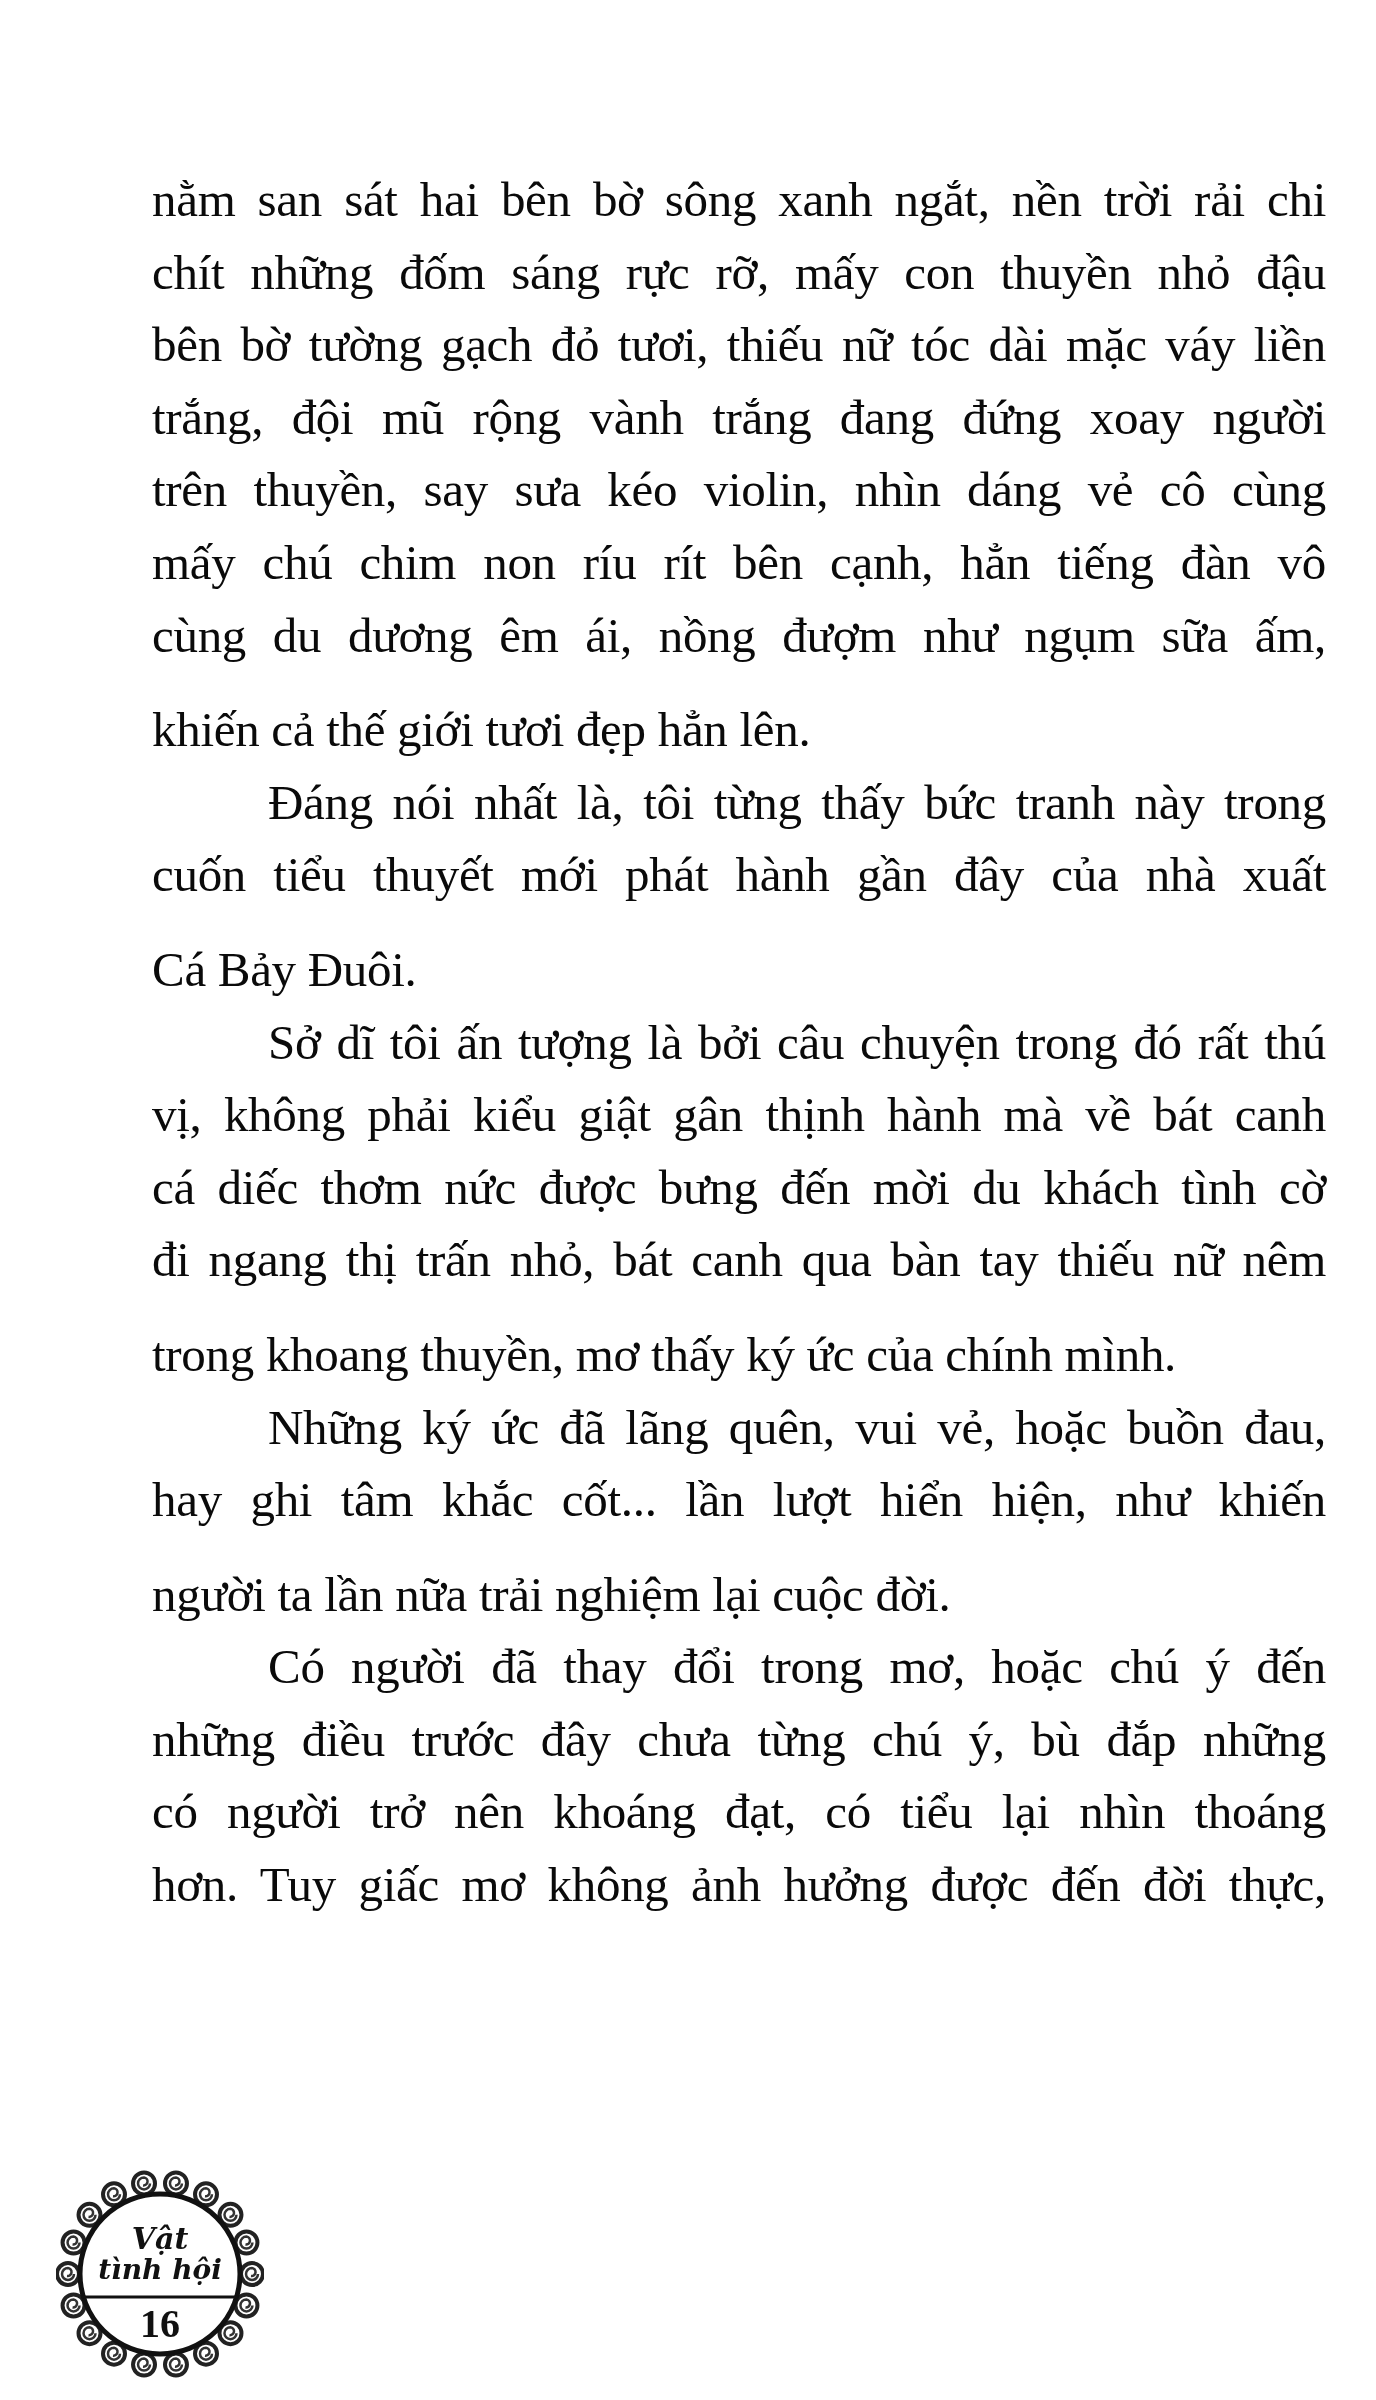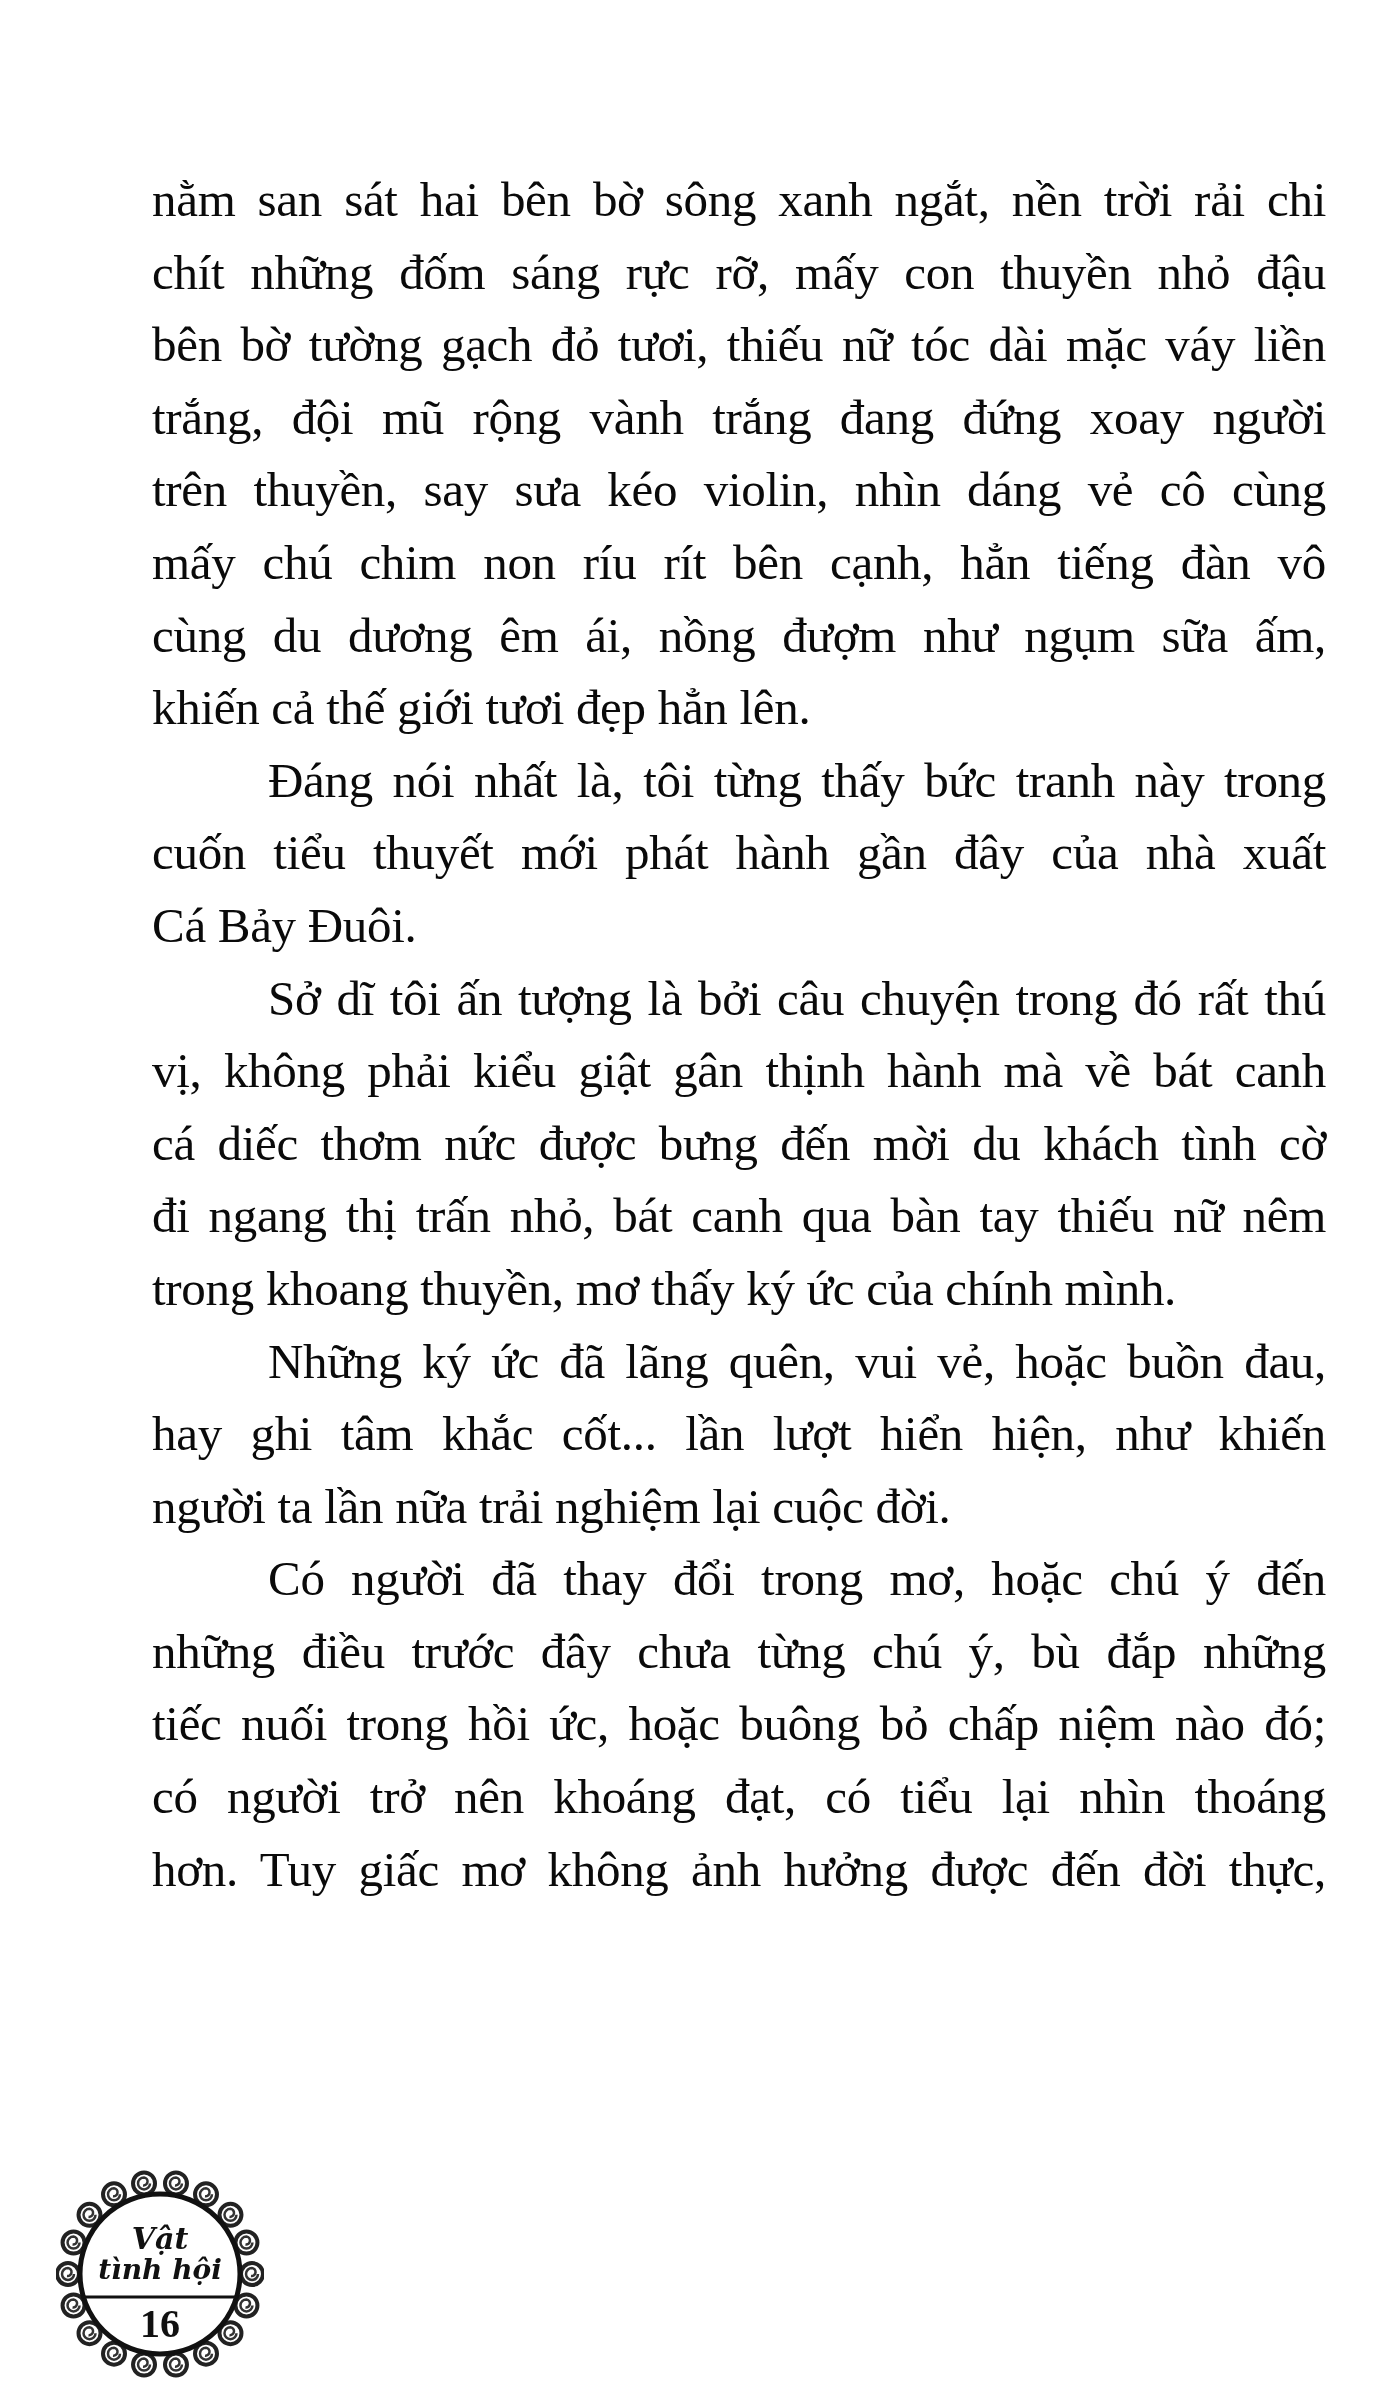--- a/index.html
+++ b/index.html
@@ -36,20 +36,21 @@
       text-align: justify;
       text-align-last: justify;
       letter-spacing: -0.3px;
       overflow: visible;
     }
     .line.indent {
       padding-left: 116px;
     }
     .line.last {
       text-align-last: left;
+      margin-top: 22px;
     }
     
     .badge {
       position: absolute;
       left: 56px;
       top: 2166px;
       width: 208px;
       height: 208px;
     }
     .badge svg {
@@ -112,21 +113,20 @@
         <span class="line last">trong khoang thuyền, mơ thấy ký ức của chính mình.</span>
       </div>
       <div>
         <span class="line indent">Những ký ức đã lãng quên, vui vẻ, hoặc buồn đau,</span>
         <span class="line">hay ghi tâm khắc cốt... lần lượt hiển hiện, như khiến</span>
         <span class="line last">người ta lần nữa trải nghiệm lại cuộc đời.</span>
       </div>
       <div>
         <span class="line indent">Có người đã thay đổi trong mơ, hoặc chú ý đến</span>
         <span class="line">những điều trước đây chưa từng chú ý, bù đắp những</span>
-        <span class="line">tiếc nuối trong hồi ức, hoặc buông bỏ chấp niệm nào đó;</span>
         <span class="line">có người trở nên khoáng đạt, có tiểu lại nhìn thoáng</span>
         <span class="line">hơn. Tuy giấc mơ không ảnh hưởng được đến đời thực,</span>
       </div>
     </div>
 
   <div class="badge">
     <svg viewBox="0 0 208 208" id="badge-svg">
       <g id="scrolls">
           <circle cx="196" cy="104" r="11" fill="#fff" stroke="#222" stroke-width="4"></circle>
           <path d="M 202 104 A 6 6 0 1 1 196 98 A 3 3 0 1 1 195 106" fill="none" stroke="#333" stroke-width="2.5"></path>

